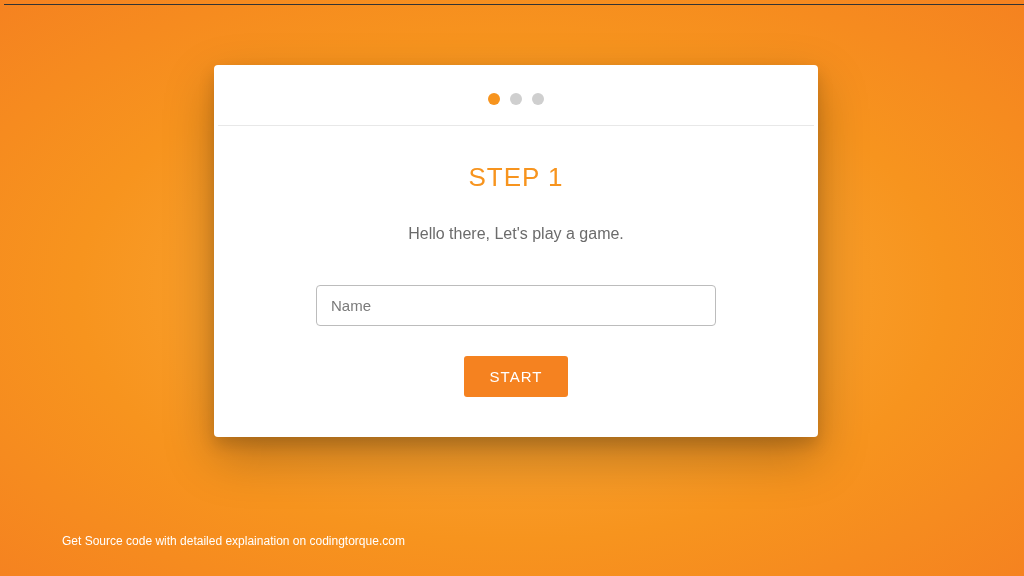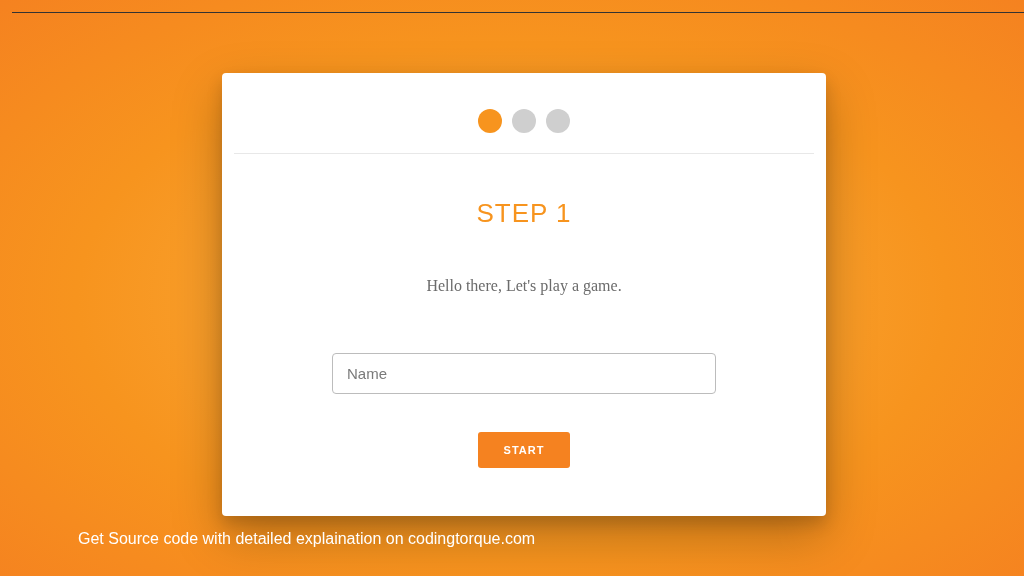--- a/index.html
+++ b/index.html
@@ -1,17 +1,17 @@
 <!DOCTYPE html>
 <html><head>
   <meta charset="utf-8">
   <style>
     * {
       margin: 0;
-      padding: 12px;
+      padding: 4px;
       box-sizing: border-box;
     }
     body {
       width: 1024px;
       height: 576px;
       background: radial-gradient(ellipse at center, #fbb040 0%, #f7941e 60%, #f58220 100%);
       font-family: Arial, Helvetica, sans-serif;
       position: relative;
       overflow: hidden;
       border-top: 1px solid #333;
@@ -50,21 +50,20 @@
       color: #f7941e;
       font-size: 26px;
       font-weight: 400;
       letter-spacing: 1px;
       margin-bottom: 24px;
     }
     .subtitle {
       color: #6b6b6b;
       font-size: 16px;
       margin-bottom: 34px;
-      font-family: Liberation Serif, serif;
     }
     .form-group {
       display: flex;
       flex-direction: column;
       max-width: 408px;
       margin: 0 auto 26px auto;
     }
     .input {
       width: 100%;
       padding: 11px 14px;
@@ -76,32 +75,31 @@
       text-align: left;
     }
     .input::placeholder {
       color: #7a7a7a;
     }
     .start-btn {
       background: #f58220;
       color: #ffffff;
       border: none;
       padding: 12px 26px;
-      font-size: 11px;
+      font-size: 15px;
       letter-spacing: 1px;
       border-radius: 3px;
       cursor: pointer;
-      font-weight: bold;
     }
     .footer-text {
       position: absolute;
       left: 54px;
       bottom: 28px;
       color: #ffffff;
-      font-size: 16px;
+      font-size: 12px;
       font-weight: 300;
     }
   </style>
 </head>
 <body>
 
 <div class="card">
   <div class="dots">
     <div class="dot active"></div>
     <div class="dot"></div>

